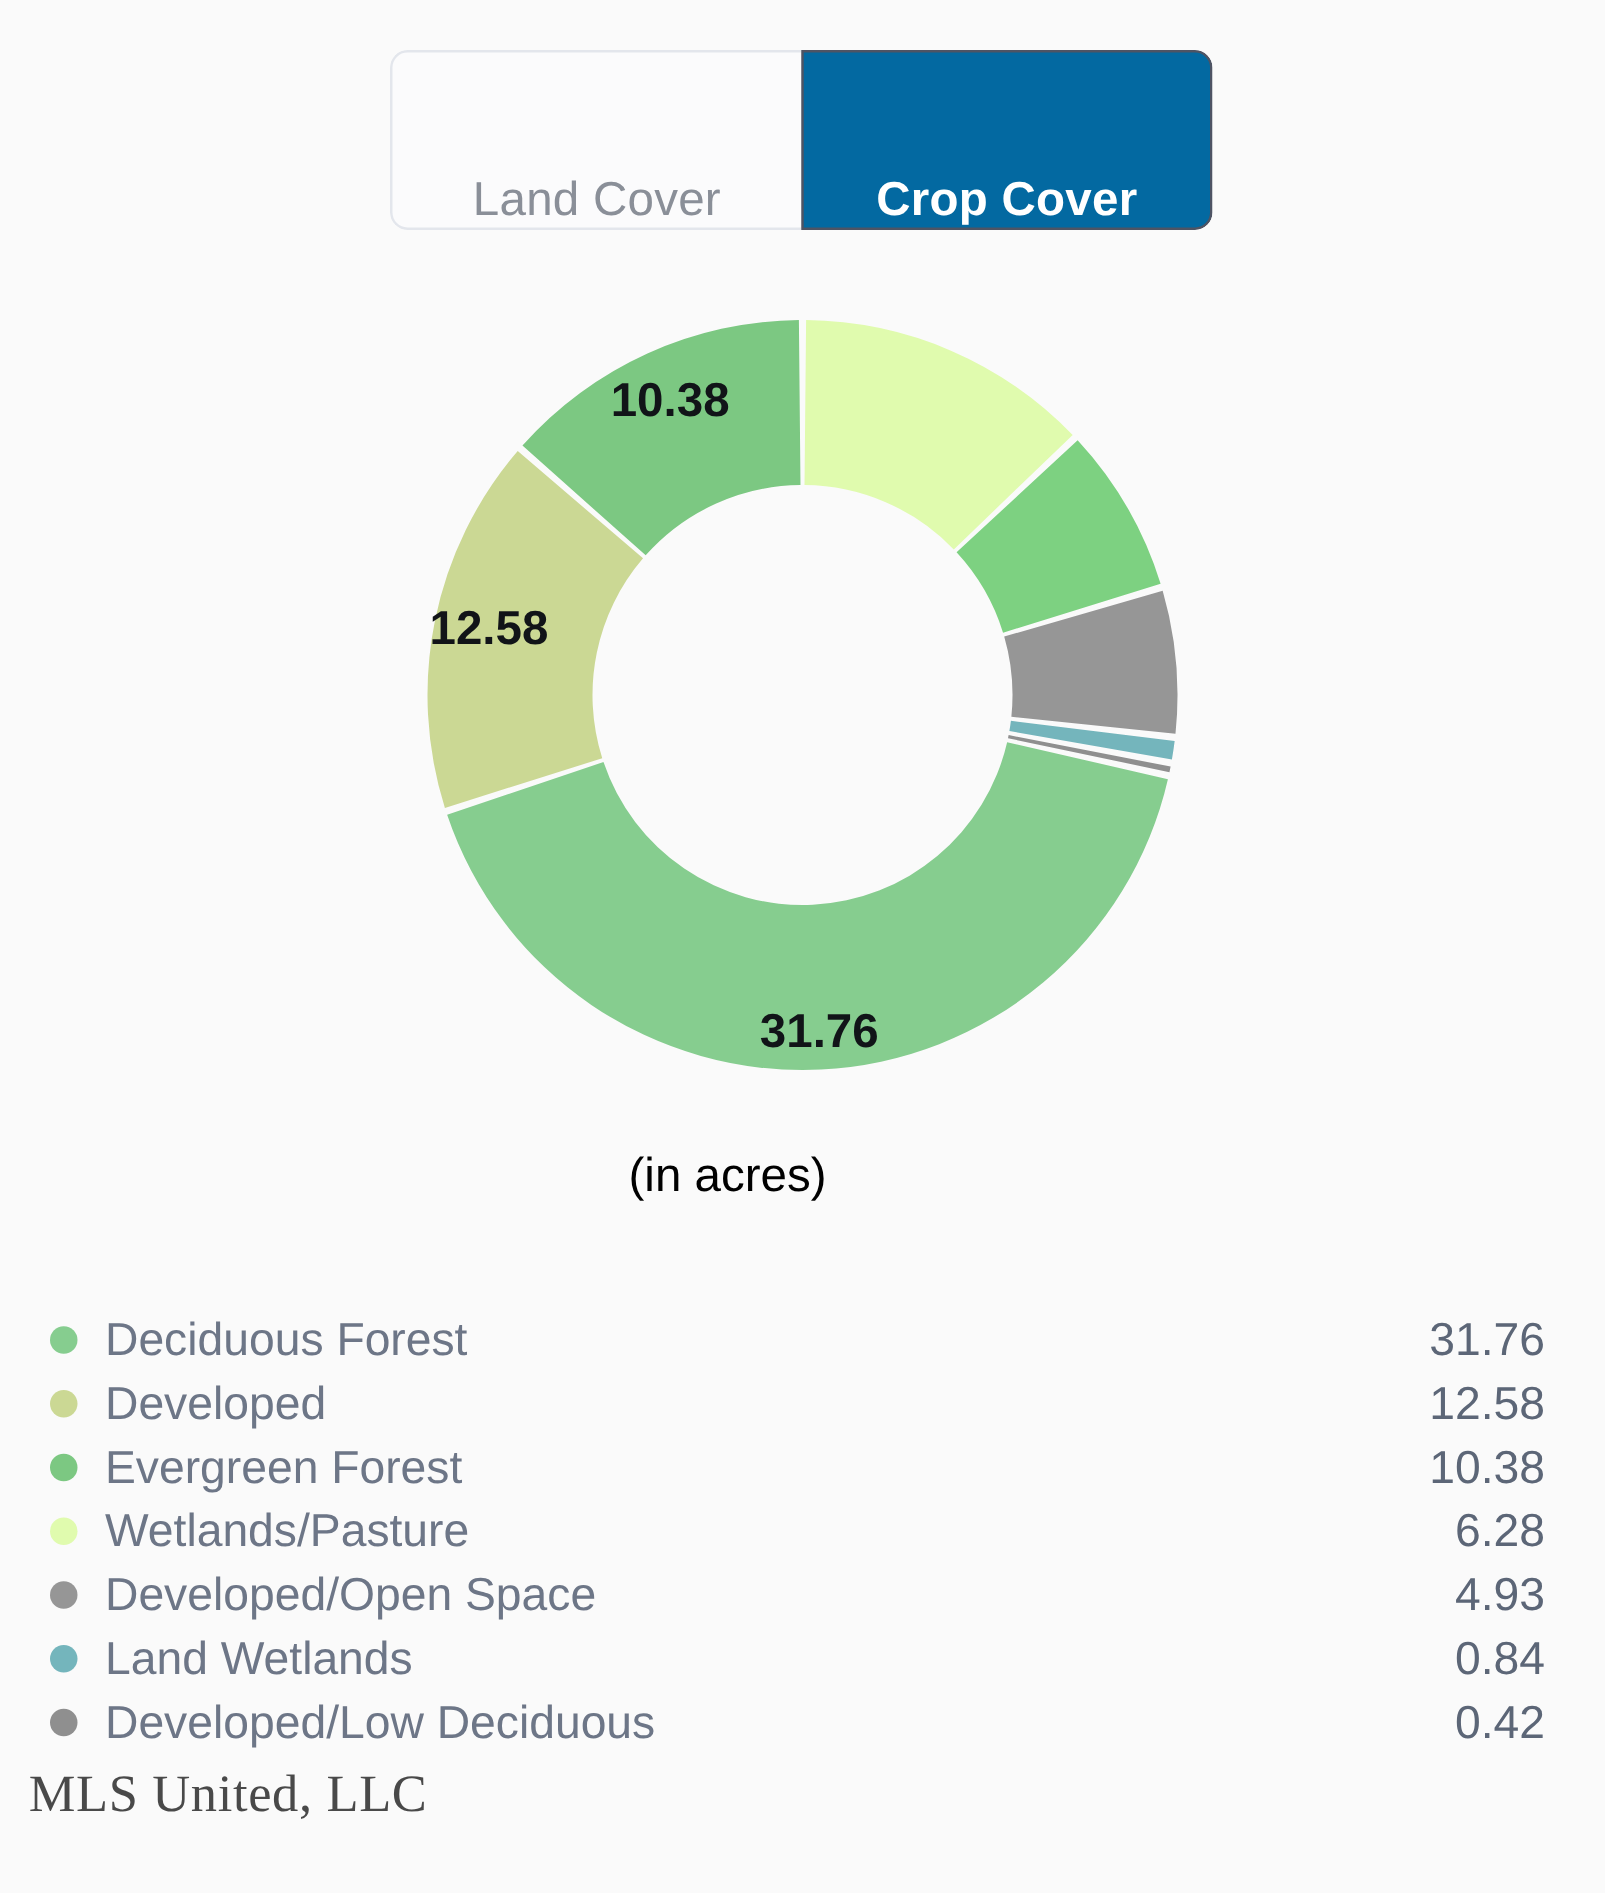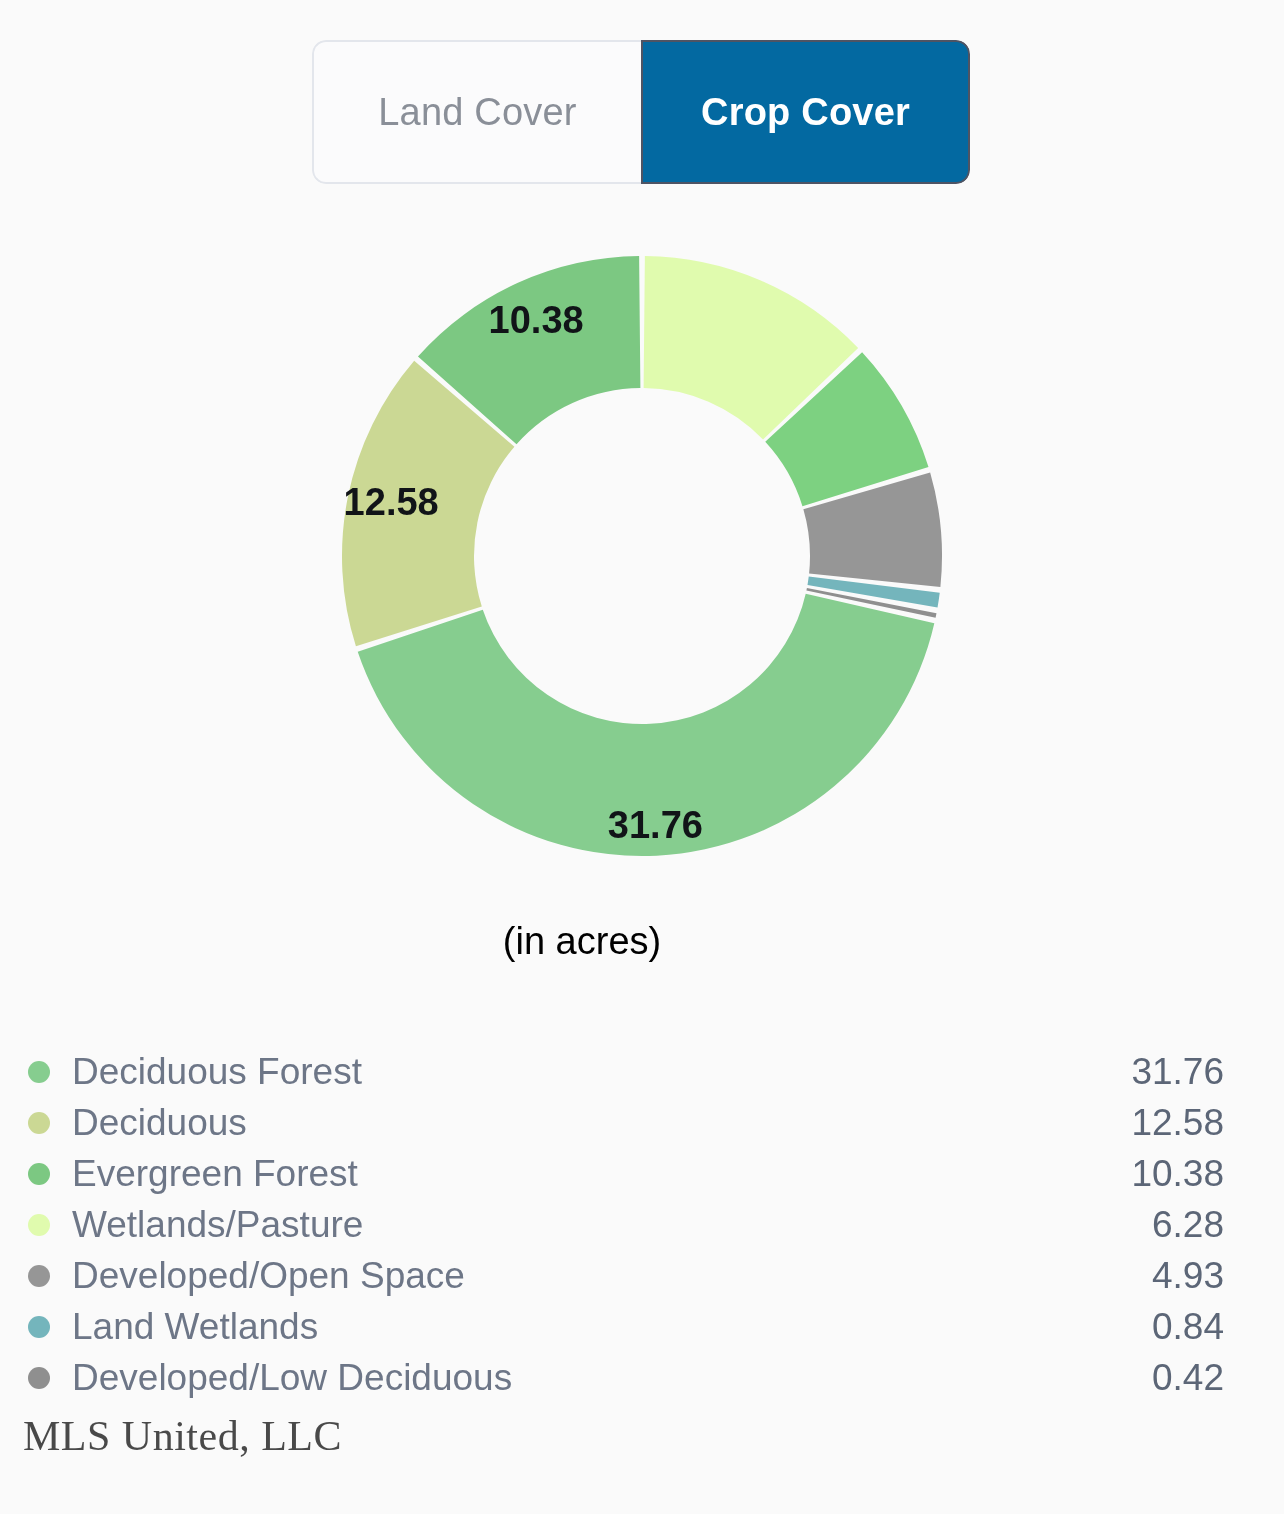--- a/index.html
+++ b/index.html
@@ -24,21 +24,21 @@
     width: 658px;
     height: 144px;
     display: flex;
     border-radius: 14px;
     overflow: hidden;
     box-sizing: border-box;
   }
   .toggle-btn {
     flex: 1 1 50%;
     display: flex;
-    align-items: center;
+    align-items: flex-end;
     justify-content: center;
     font-size: 38px;
     letter-spacing: 0.2px;
     box-sizing: border-box;
     cursor: pointer;
     user-select: none;
   }
   .toggle-btn.inactive {
     background: #fbfbfc;
     color: #8a8f98;
@@ -82,21 +82,21 @@
     width: 1164px;
     text-align: center;
     font-size: 38px;
     color: #000000;
     font-weight: 400;
   }
 
   
   .legend {
     position: absolute;
-    left: 28px;
+    left: 40px;
     top: 1046px;
     width: 1196px;
   }
   .legend-row {
     display: flex;
     align-items: center;
     height: 51px;
   }
   .legend-dot {
     width: 22px;
@@ -165,21 +165,21 @@
 <div class="chart-caption">(in acres)</div>
 
 <div class="legend" id="legend">
     <div class="legend-row">
       <span class="legend-dot" style="background: rgb(134, 205, 143);"></span>
       <span class="legend-label">Deciduous Forest</span>
       <span class="legend-value">31.76</span>
     </div>
     <div class="legend-row">
       <span class="legend-dot" style="background: rgb(203, 216, 148);"></span>
-      <span class="legend-label">Deciduous</span>
+      <span class="legend-label">Developed</span>
       <span class="legend-value">12.58</span>
     </div>
     <div class="legend-row">
       <span class="legend-dot" style="background: rgb(124, 200, 130);"></span>
       <span class="legend-label">Evergreen Forest</span>
       <span class="legend-value">10.38</span>
     </div>
     <div class="legend-row">
       <span class="legend-dot" style="background: rgb(224, 251, 174);"></span>
       <span class="legend-label">Wetlands/Pasture</span>

